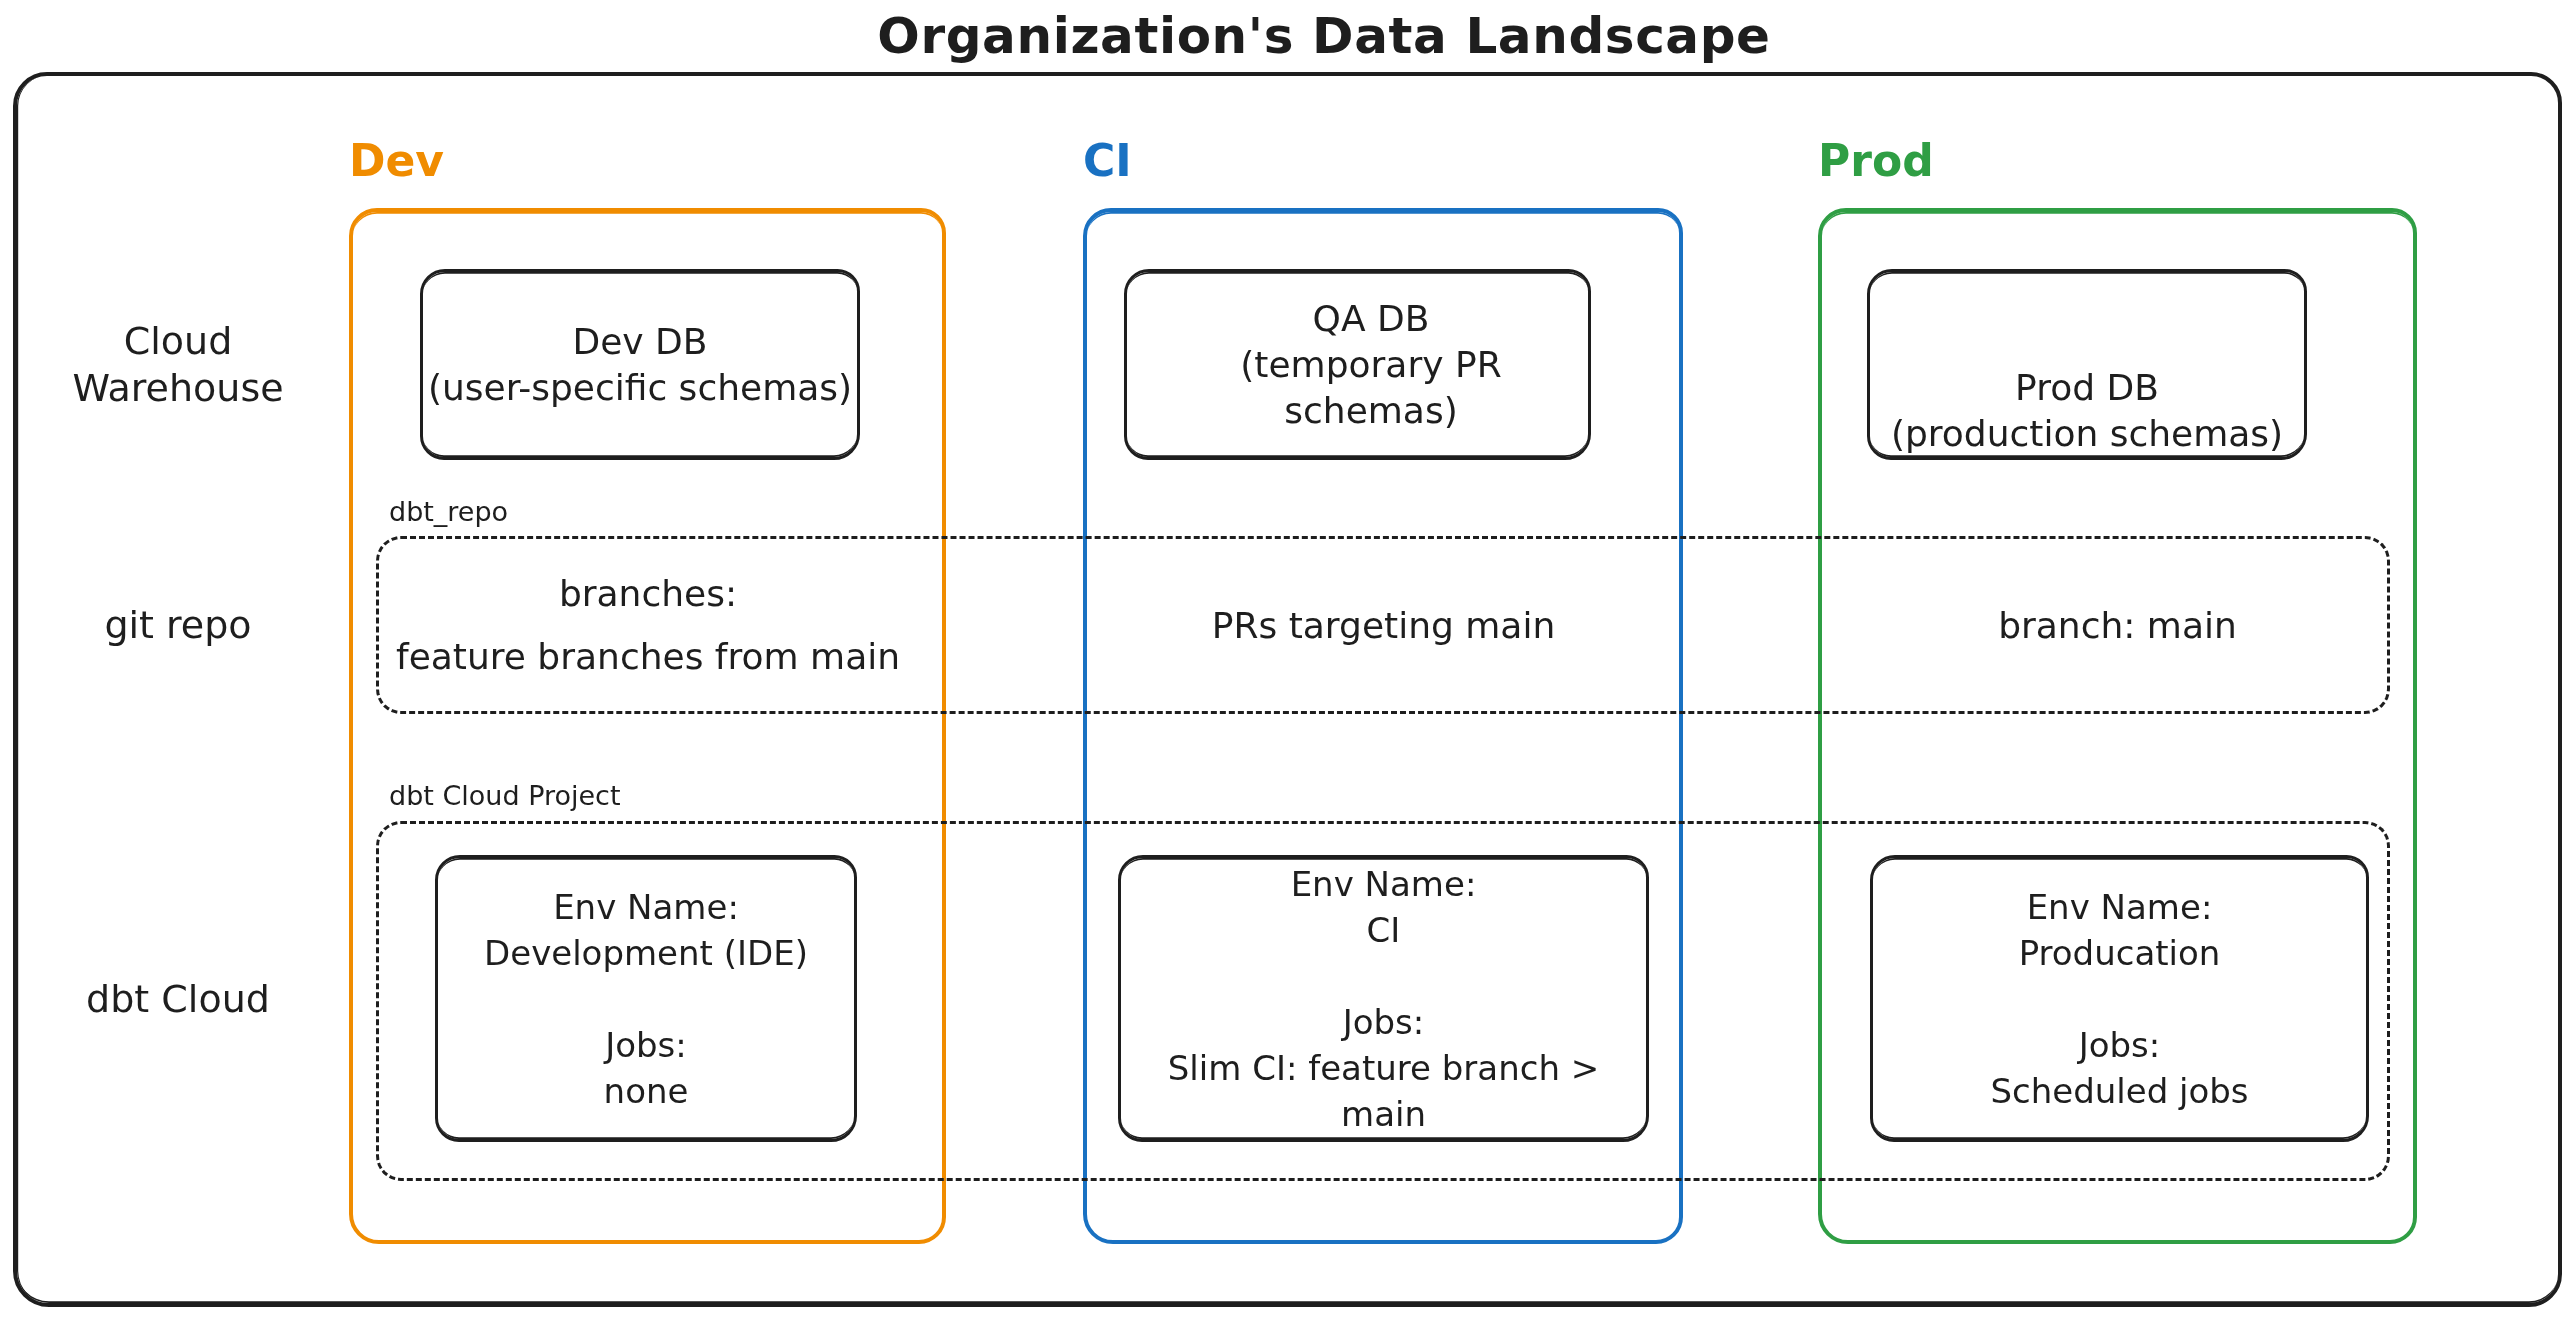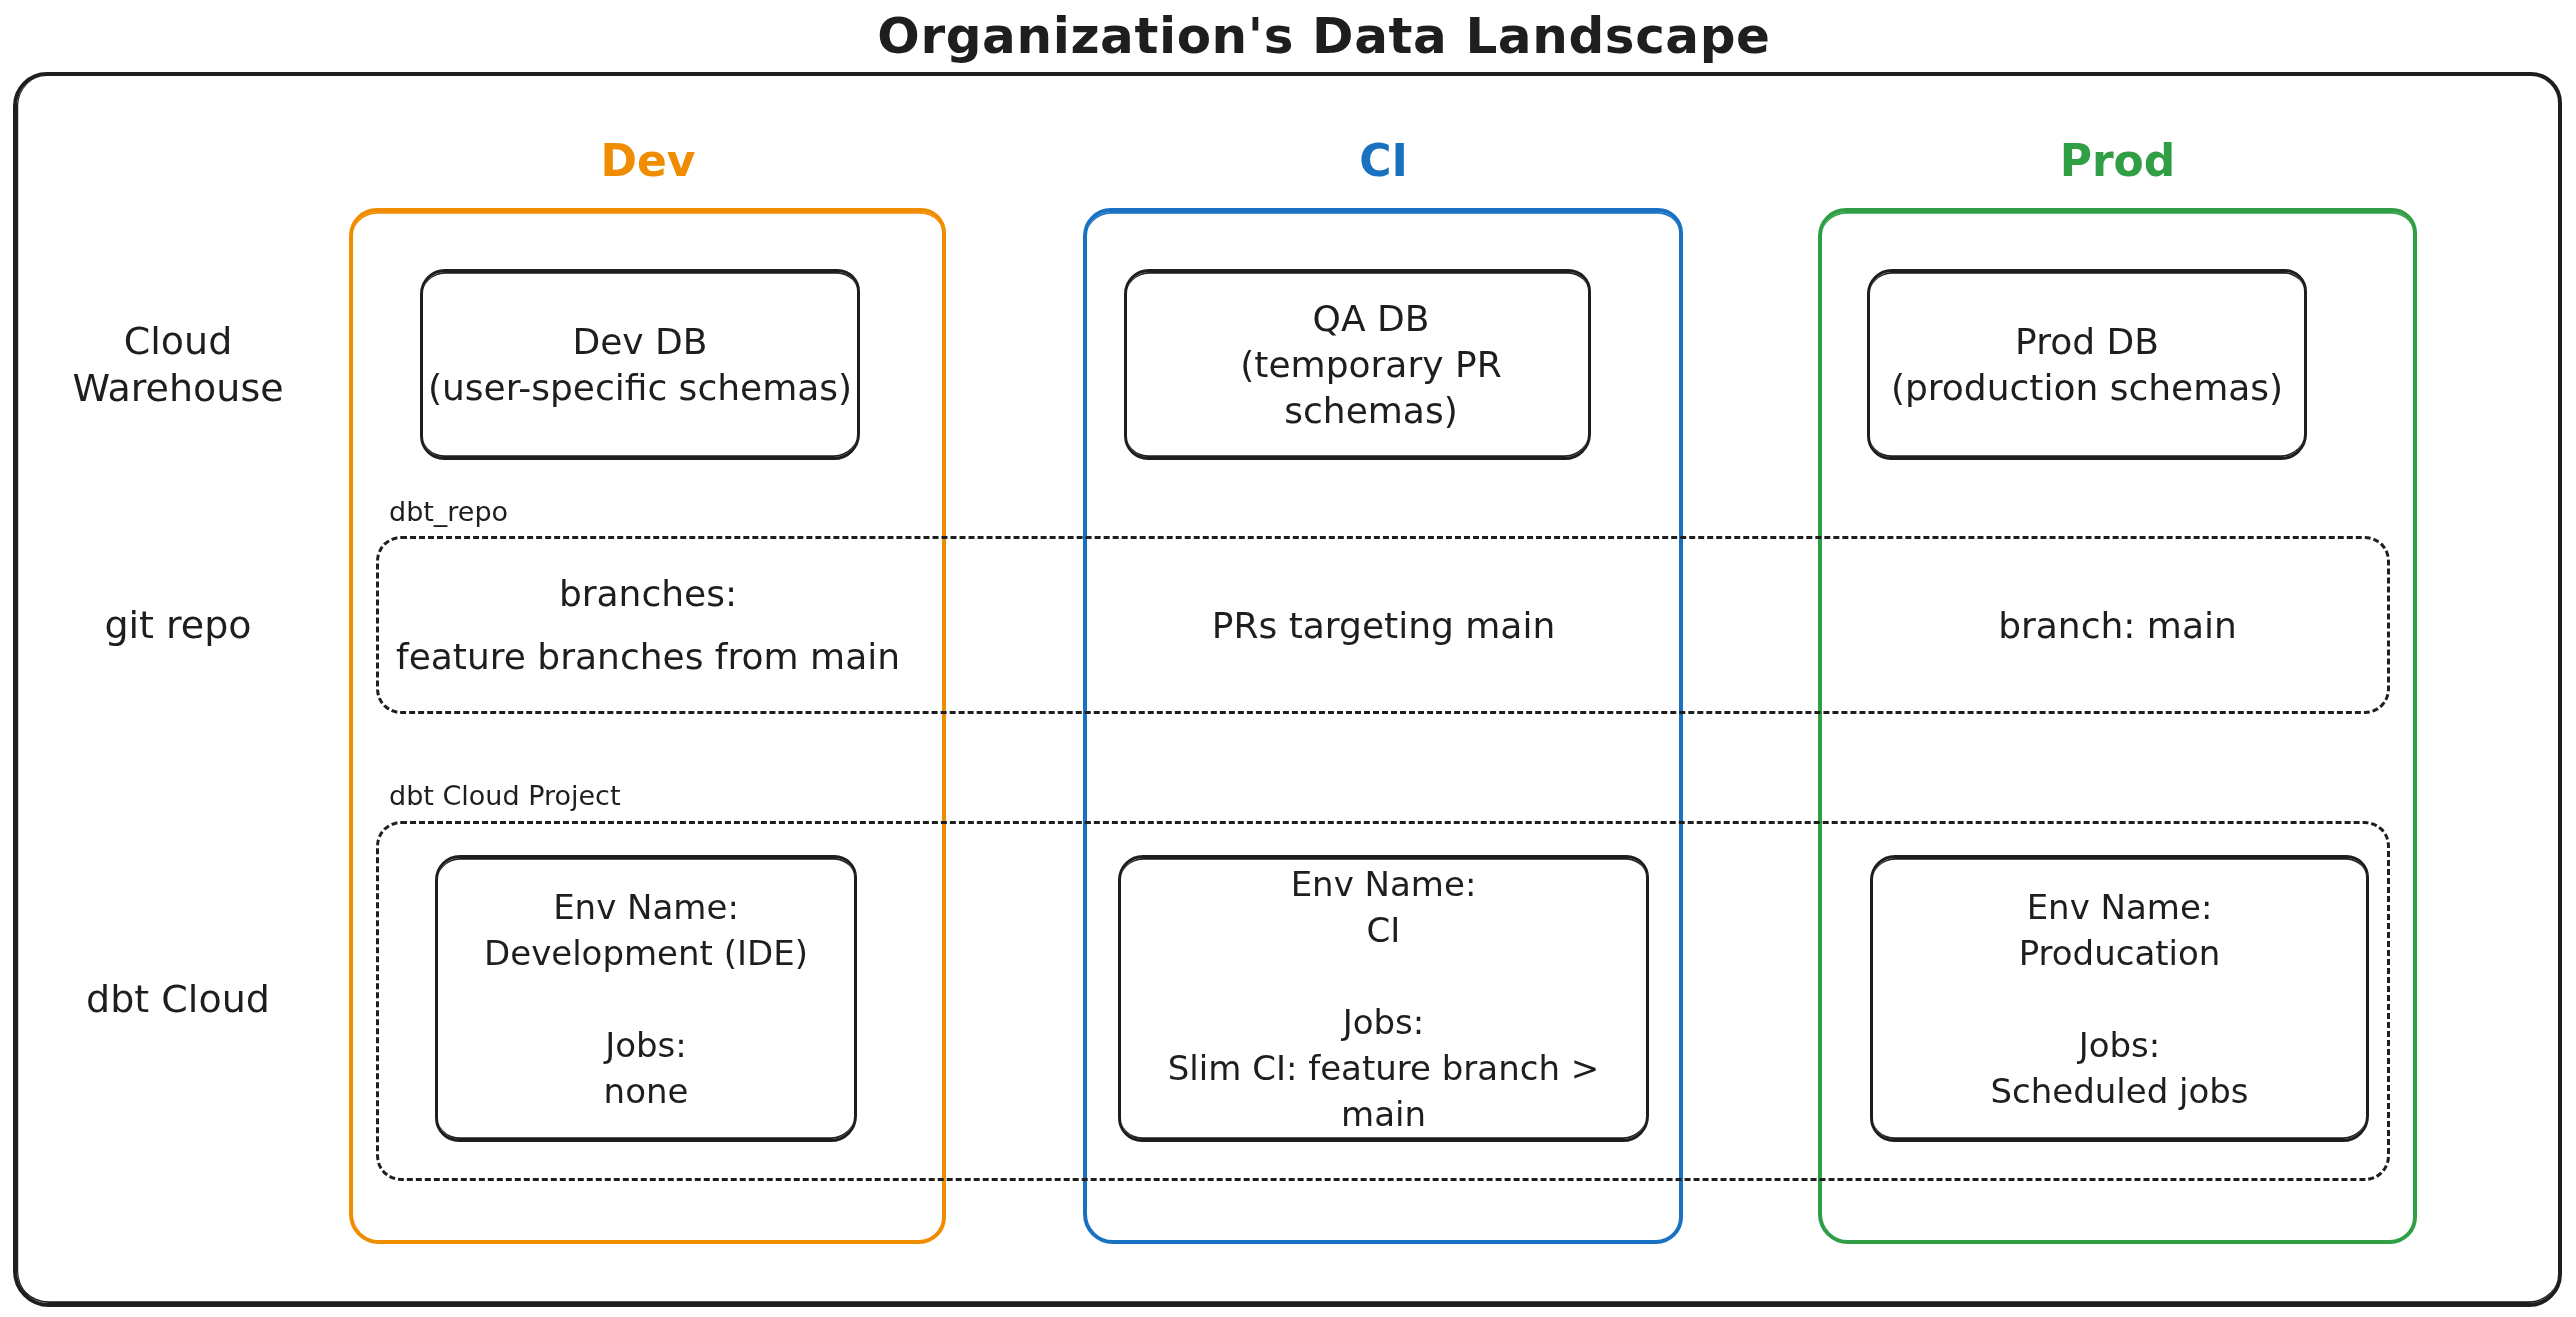--- a/index.html
+++ b/index.html
@@ -38,21 +38,20 @@
     z-index: 1;
   }
   .col-frame.dev  { left: 349px;  width: 589px;  border-color: #f08c00; box-shadow: inset 0 3px 0 -1.2px #f08c00; }
   .col-frame.ci   { left: 1083px; width: 592px; border-color: #1971c2; box-shadow: inset 0 3px 0 -1.2px #1971c2; }
   .col-frame.prod { left: 1818px; width: 591px;  border-color: #2f9e44; box-shadow: inset 0 3px 0 -1.2px #2f9e44; }
   .col-header {
     position: absolute;
     top: 135px; height: 53px;
     font-size: 44px;
     font-weight: bold;
-    text-align: center;
     z-index: 4;
   }
   .col-header.dev  { left: 349px;  width: 598px; color: #f08c00; }
   .col-header.ci   { left: 1083px; width: 601px; color: #1971c2; }
   .col-header.prod { left: 1818px; width: 599px; color: #2f9e44; }
   
   .row-label {
     position: absolute;
     left: 24px; width: 308px;
     text-align: center;
@@ -73,21 +72,21 @@
     background: #ffffff;
     display: flex; flex-direction: column;
     align-items: center; justify-content: center;
     text-align: center;
     font-size: 36px; line-height: 46px;
     z-index: 3;
     box-shadow: inset 0 -3px 0 -1.2px #1e1e1e, inset 0 3px 0 -1.2px #1e1e1e;
   }
   .db-box.dev  { left: 420px;  width: 434px; }
   .db-box.ci   { left: 1124px; width: 434px; padding-left: 27px; }
-  .db-box.prod { left: 1867px; width: 434px; }
+  .db-box.prod { left: 1867px; width: 434px; justify-content: flex-end; }
   .db-box span { display: block; }
   
   .dashed-box {
     position: absolute;
     left: 376px; width: 2008px;
     border: 3.6px dashed #1e1e1e;
     border-radius: 25px;
     z-index: 2;
   }
   .dashed-box.git   { top: 536px;  height: 172px; }

